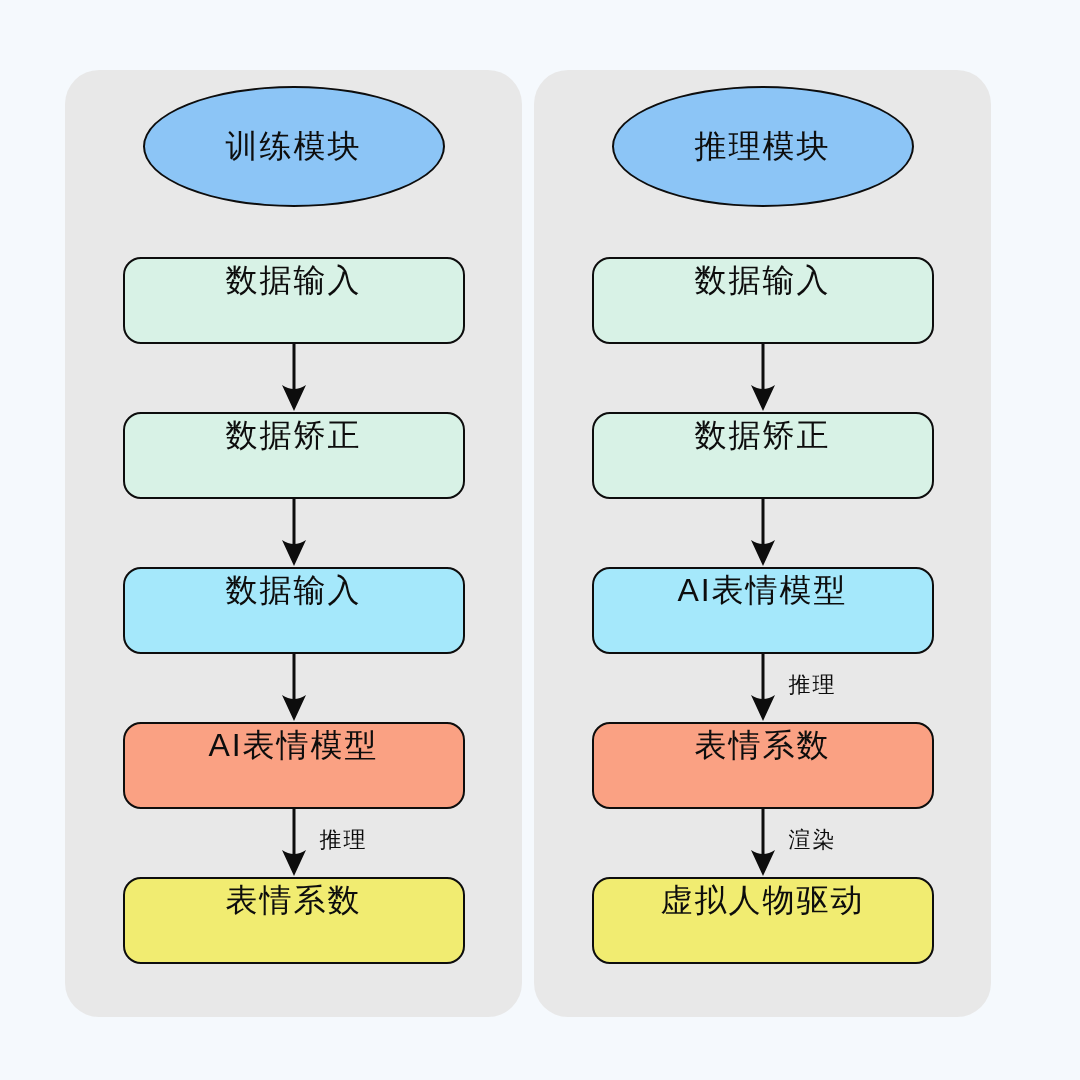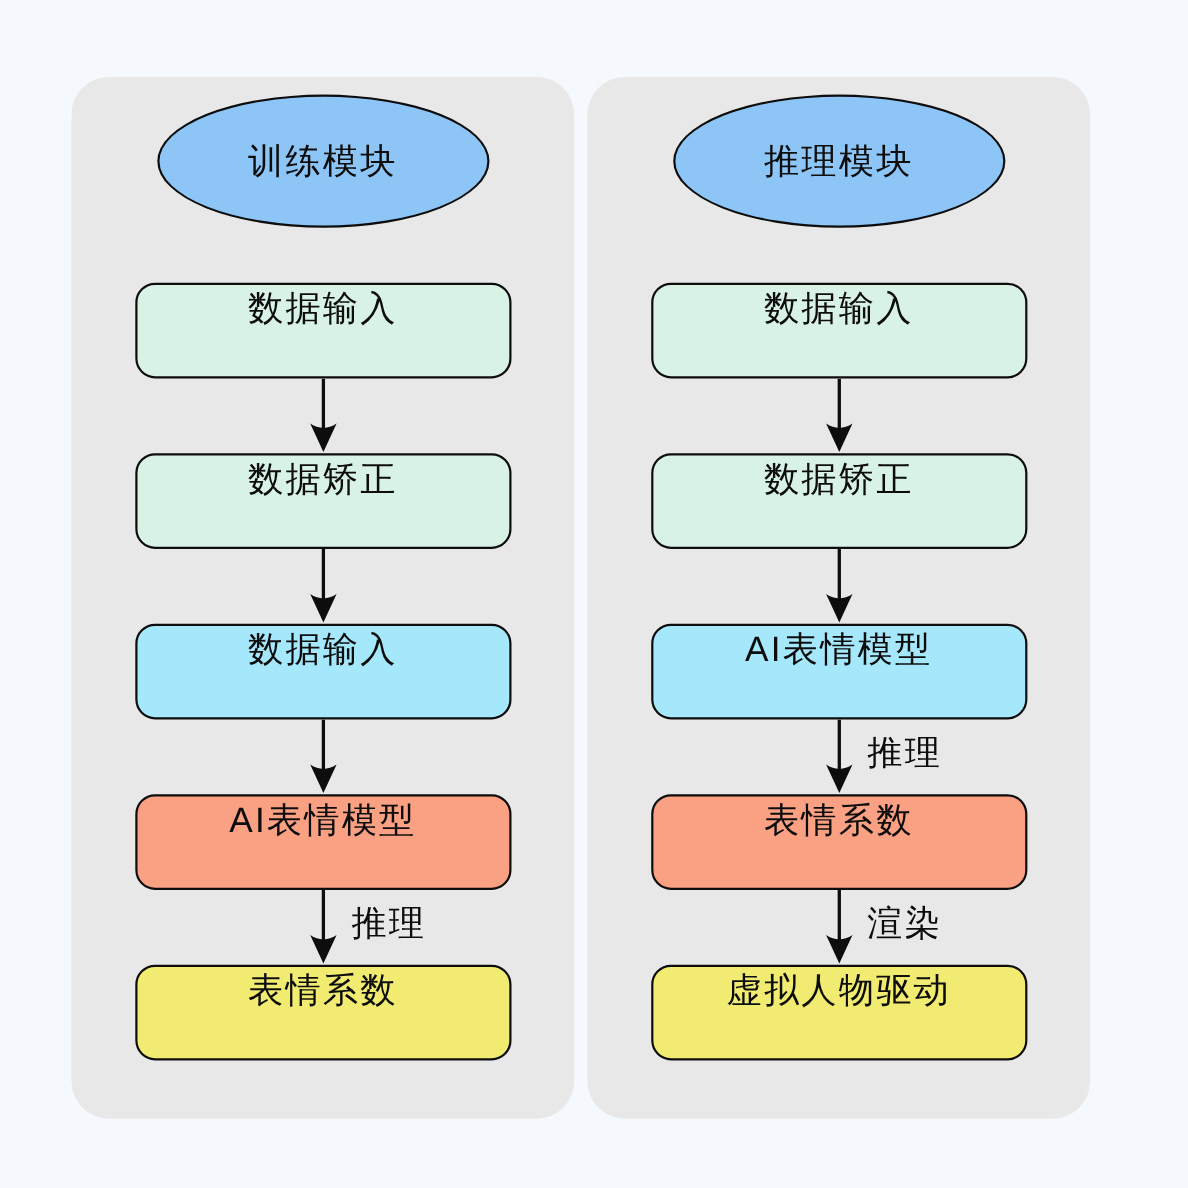--- a/index.html
+++ b/index.html
@@ -73,21 +73,21 @@
     display: flex;
     justify-content: center;
     flex-shrink: 0;
   }
   .arrow svg { display: block; }
   .edge-label {
     position: absolute;
     left: calc(50% + 26px);
     top: 45%;
     transform: translateY(-50%);
-    font-size: 32px;
+    font-size: 22px;
     font-weight: 500;
     white-space: nowrap;
     letter-spacing: 2px;
   }
 </style>
 </head>
 <body>
 
 <div class="canvas">
 

